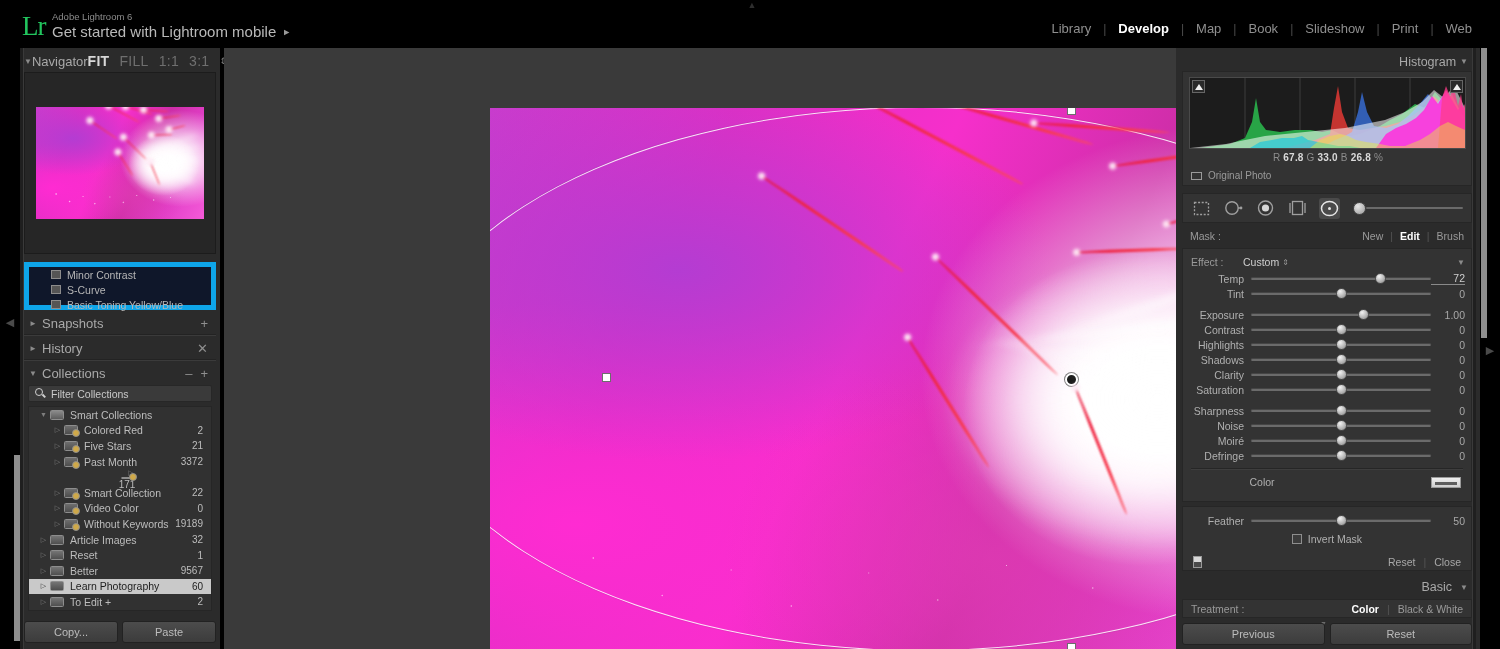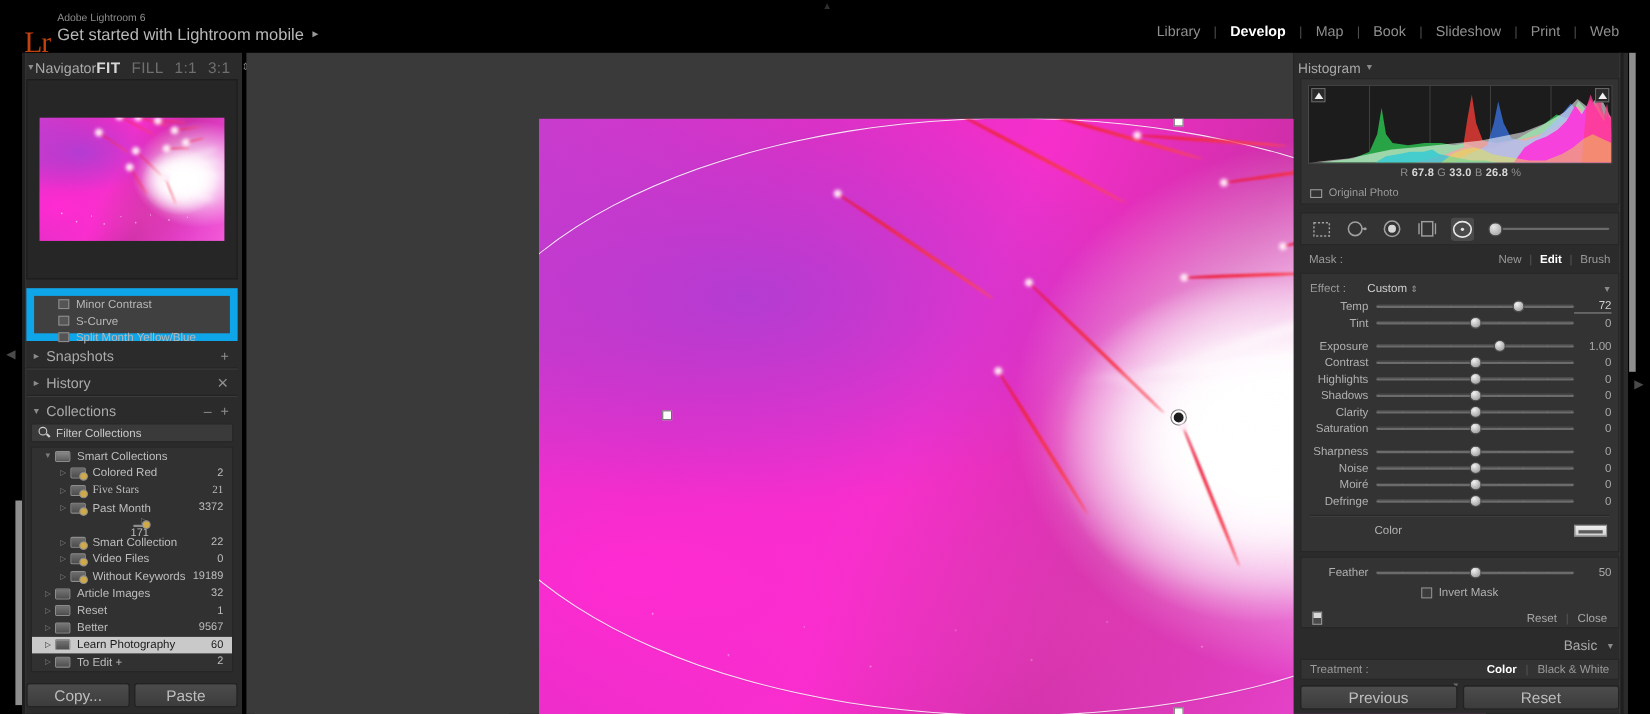--- a/index.html
+++ b/index.html
@@ -8,21 +8,21 @@
     width:1500px; height:649px; position:relative; overflow:hidden;
     font-family:"Liberation Sans", sans-serif;
     color:#b3b3b3; font-size:11px;
     -webkit-font-smoothing:antialiased;
   }
 
   
   #topbar{ position:absolute; left:0; top:0; width:1500px; height:48px; background:#000; }
   #top-collapse{ position:absolute; left:744px; top:1px; width:16px; height:8px;
     color:#2e2e2e; font-size:9px; line-height:8px; text-align:center; }
-  #lr-logo{ position:absolute; left:22px; top:23px; font-size:27px; color:#c2410c;
+  #lr-logo{ position:absolute; left:22px; top:11px; font-size:27px; color:#22c55e;
     font-family:"Liberation Serif", serif; letter-spacing:-1px; }
   #app-name{ position:absolute; left:52px; top:11px; font-size:9.5px; color:#8d8d8d; }
   #app-sub{ position:absolute; left:52px; top:23px; font-size:15px; color:#b9b9b9; }
   #app-sub .arrow{ font-size:9px; color:#9a9a9a; position:relative; top:-2px; margin-left:6px;}
   #modules{ position:absolute; right:16px; top:21px; display:flex; align-items:center; }
   #modules .mod{ font-size:13px; color:#8f8f8f; padding:0 12px; cursor:pointer; }
   #modules .mod.active{ color:#ffffff; font-weight:bold; }
   #modules .sep{ color:#4c4c4c; font-size:12px; }
 
   
@@ -79,21 +79,21 @@
         radial-gradient(circle 2px at 35% 62%, rgba(255,255,255,.8), transparent 60%),
         radial-gradient(circle 1.5px at 44% 40%, rgba(255,255,255,.75), transparent 60%),
         radial-gradient(circle 2px at 52% 58%, rgba(255,255,255,.7), transparent 60%),
         radial-gradient(circle 1.5px at 60% 35%, rgba(255,255,255,.8), transparent 60%),
         radial-gradient(circle 2px at 70% 50%, rgba(255,255,255,.75), transparent 60%),
         radial-gradient(circle 1.5px at 80% 42%, rgba(255,255,255,.7), transparent 60%);
      filter:blur(.4px); opacity:.85;}
 
   
   #presets-tail{ position:absolute; left:24px; top:262px; width:192px; height:48px;
-     background:#404040; border:7px solid #0ea5e9; }
+     background:#0f172a; border:5px solid #0ea5e9; }
   .preset-row{ height:15px; display:flex; align-items:center; padding-left:38px; font-size:10.5px; color:#b6b6b6; }
   .preset-row .ic{ position:absolute; margin-left:-16px; width:10px; height:9px;
      border:1px solid #8c8c8c; background:#555; }
 
   
   #snapshots{ position:absolute; left:24px; top:312px; width:192px; }
   #history{ position:absolute; left:24px; top:337px; width:192px; }
   .sec-divider{ border-top:1px solid #232323; border-bottom:1px solid #3b3b3b; height:0; }
   .plus{ font-size:13px; color:#8f8f8f; }
 
@@ -122,21 +122,21 @@
      border-radius:50%; background:#cfa94a; border:1px solid #8d8d8d;}
   .coll-ic.box{ background:linear-gradient(#757575,#4f4f4f); }
   .coll-ic.top{ background:linear-gradient(#8a8a8a,#5c5c5c); }
   .coll-name{ flex:1; white-space:nowrap; overflow:hidden; }
   .coll-count{ padding-right:8px; font-size:10px; }
 
   
   #cp-row{ position:absolute; left:24px; top:621px; width:192px; height:22px; display:flex; gap:4px; }
   .lrbtn{ flex:1; background:linear-gradient(#4c4c4c,#3c3c3c); border:1px solid #222;
      border-radius:3px; display:flex; align-items:center; justify-content:center;
-     font-size:14px; color:#bdbdbd; cursor:pointer;text-align:center; }
+     font-size:11px; color:#bdbdbd; cursor:pointer;text-align:center; }
 
   
   #center{ position:absolute; left:224px; top:48px; width:952px; height:601px; background:#3a3a3a; }
   #canvas{ position:absolute; left:266px; top:60px; width:861px; height:578px; }
 
   #ellipse{ position:absolute; left:-84px; top:-1px; width:1030px; height:544px;
      border:1px solid rgba(255,255,255,.85); border-radius:50%; pointer-events:none;
      box-shadow:0 0 1px rgba(0,0,0,.35); }
   .handle{ position:absolute; width:9px; height:9px; background:#ffffff;
      border:1px solid #6d6d6d; }
@@ -146,21 +146,21 @@
   
   #rightpanel{ position:absolute; left:1176px; top:48px; width:304px; height:601px; background:#2b2b2b; }
   #right-edge{ position:absolute; left:1480px; top:48px; width:20px; height:601px; background:#000; }
   #right-arrow{ position:absolute; left:1484px; top:343px; width:12px; height:14px;
      color:#4a4a4a; font-size:11px; line-height:14px; text-align:center; }
   #right-scroll{ position:absolute; left:1481px; top:48px; width:6px; height:290px; background:#8e8e8e; }
   #right-strip{ position:absolute; left:1472px; top:48px; width:4px; height:601px;
      background:#1f1f1f; border-left:1px solid #3a3a3a; }
 
   #hist-head{ position:absolute; left:1180px; top:52px; width:296px; height:19px;
-     display:flex; align-items:center; justify-content:flex-start; padding-right:8px; gap:4px; }
+     display:flex; align-items:center; justify-content:flex-end; padding-right:8px; gap:4px; }
   #hist-head .t{ font-size:12.5px; color:#a9a9a9; }
   #hist-head .tri{ font-size:8px; color:#8b8b8b; }
 
   #hist-box{ position:absolute; left:1182px; top:71px; width:290px; height:115px;
      background:#333333; border:1px solid #262626; }
   #hist-graph{ position:absolute; left:6px; top:5px; width:277px; height:72px;
      background:#1c1c1c; border:1px solid #4a4a4a; overflow:hidden; }
   .clip{ position:absolute; top:2px; width:13px; height:13px; background:#2a2a2a;
      border:1px solid #666; display:flex; align-items:center; justify-content:center; }
   .clip i{ width:0;height:0;border-left:4px solid transparent;border-right:4px solid transparent;
@@ -328,21 +328,21 @@
     <div class="preset-row">
       <span class="ic"></span>
       <span>Minor Contrast</span>
     </div>
     <div class="preset-row">
       <span class="ic"></span>
       <span>S-Curve</span>
     </div>
     <div class="preset-row">
       <span class="ic"></span>
-      <span>Split Month Yellow/Blue</span>
+      <span>Basic Toning Yellow/Blue</span>
     </div>
   </div>
 
 <div id="snapshots">
   <div class="pnl-header">
     <div class="pnl-tri">►</div>
     <div class="pnl-title">Snapshots</div>
     <div class="pnl-right">
         <span class="plus">+</span>
       </div>
@@ -386,21 +386,21 @@
       <span class="coll-ic top"></span>
       <span class="coll-name">Smart Collections</span>
       <span class="coll-count"></span>
     </div>
     <div class="coll-row" style="padding-left: 22px;">
       <span class="tw">▷</span>
       <span class="coll-ic smart"></span>
       <span class="coll-name">Colored Red</span>
       <span class="coll-count">2</span>
     </div>
-    <div class="coll-row" style="padding-left: 22px; font-family: Liberation Serif, serif;">
+    <div class="coll-row" style="padding-left: 22px;">
       <span class="tw">▷</span>
       <span class="coll-ic smart"></span>
       <span class="coll-name">Five Stars</span>
       <span class="coll-count">21</span>
     </div>
     <div class="coll-row" style="padding-left: 22px;">
       <span class="tw">▷</span>
       <span class="coll-ic smart"></span>
       <span class="coll-name">Past Month</span>
       <span class="coll-count">3372</span>
@@ -413,21 +413,21 @@
     </div>
     <div class="coll-row" style="padding-left: 22px;">
       <span class="tw">▷</span>
       <span class="coll-ic smart"></span>
       <span class="coll-name">Smart Collection</span>
       <span class="coll-count">22</span>
     </div>
     <div class="coll-row" style="padding-left: 22px;">
       <span class="tw">▷</span>
       <span class="coll-ic smart"></span>
-      <span class="coll-name">Video Files</span>
+      <span class="coll-name">Video Color</span>
       <span class="coll-count">0</span>
     </div>
     <div class="coll-row" style="padding-left: 22px;">
       <span class="tw">▷</span>
       <span class="coll-ic smart"></span>
       <span class="coll-name">Without Keywords</span>
       <span class="coll-count">19189</span>
     </div>
     <div class="coll-row" style="padding-left: 8px;">
       <span class="tw">▷</span>

